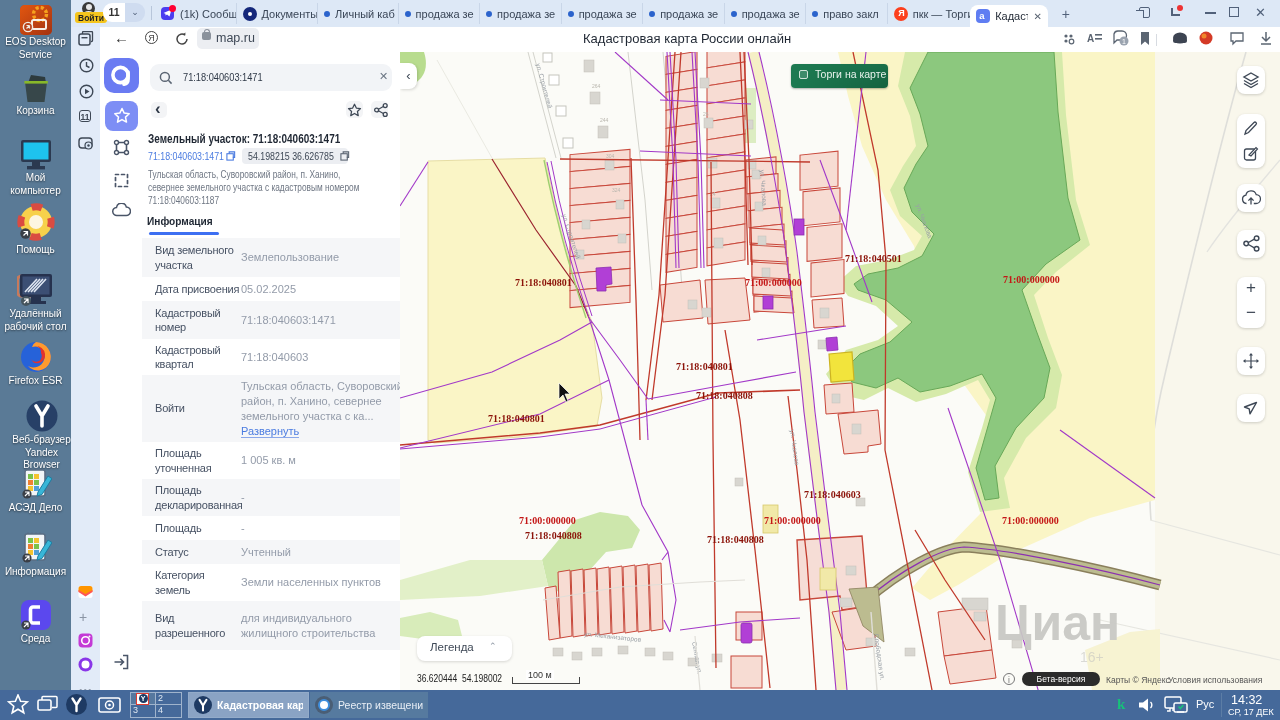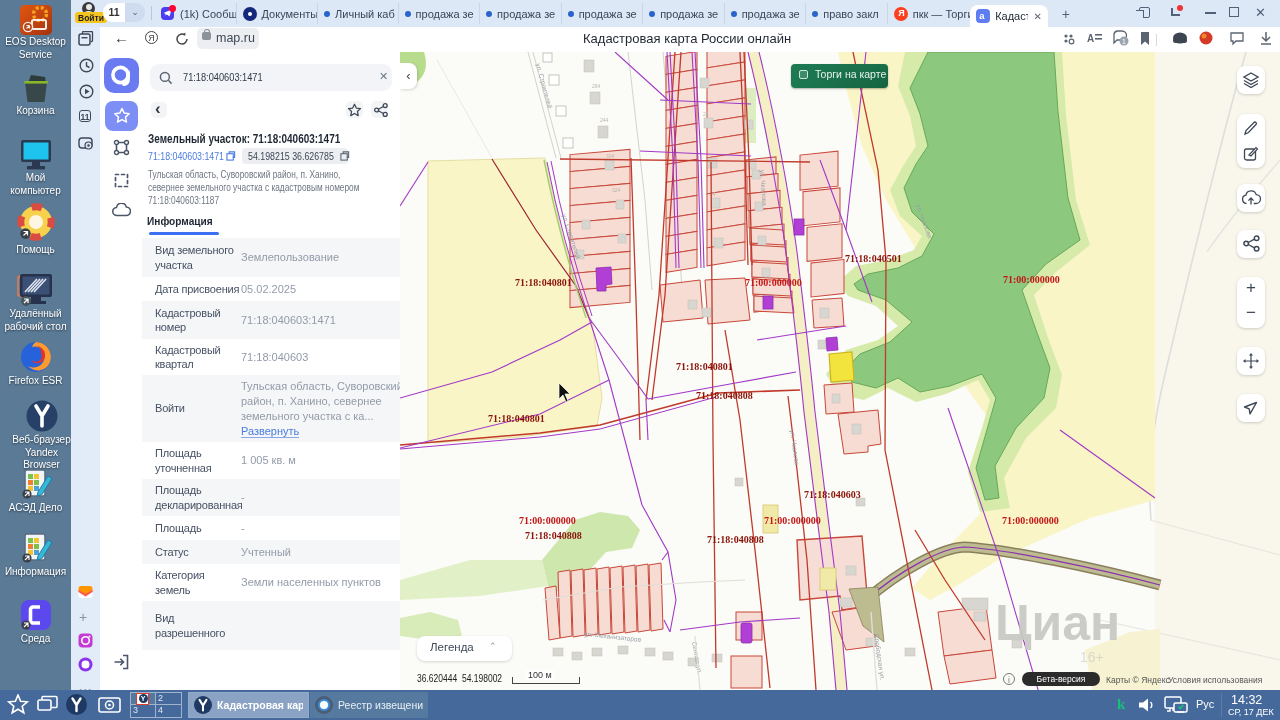--- a/index.html
+++ b/index.html
@@ -433,20 +433,21 @@
     <div class="row grey" style="height:24px;">
         <div class="cell-l">Статус</div>
         <div class="cell-r">Учтенный</div>
       </div>
     <div class="row" style="height:37px;">
         <div class="cell-l">Категория<br>земель</div>
         <div class="cell-r">Земли населенных пунктов</div>
       </div>
     <div class="row grey" style="height:49px;">
         <div class="cell-l">Вид<br>разрешенного</div>
+        <div class="cell-r">для индивидуального<br>жилищного строительства</div>
       </div>
   </div>
 </div>
 <div id="map">
     <svg width="880" height="638" viewBox="400 52 880 638" style="position:absolute;left:0;top:0;">
       <rect x="400" y="52" width="880" height="638" fill="#fbfbf7"></rect>
       <rect x="1155" y="52" width="125" height="638" fill="#f9f7ec"></rect>
       <path d="M1246,52 C1218,150 1185,290 1166,370 C1152,428 1147,470 1151,520" fill="none" stroke="#dededa" stroke-width="1.6"></path>
       <path d="M1280,160 C1250,195 1225,225 1207,252" fill="none" stroke="#e3e3df" stroke-width="1.3"></path>
       <path d="M1100,620 L1280,660" fill="none" stroke="#e6e6e0" stroke-width="1.2"></path>

